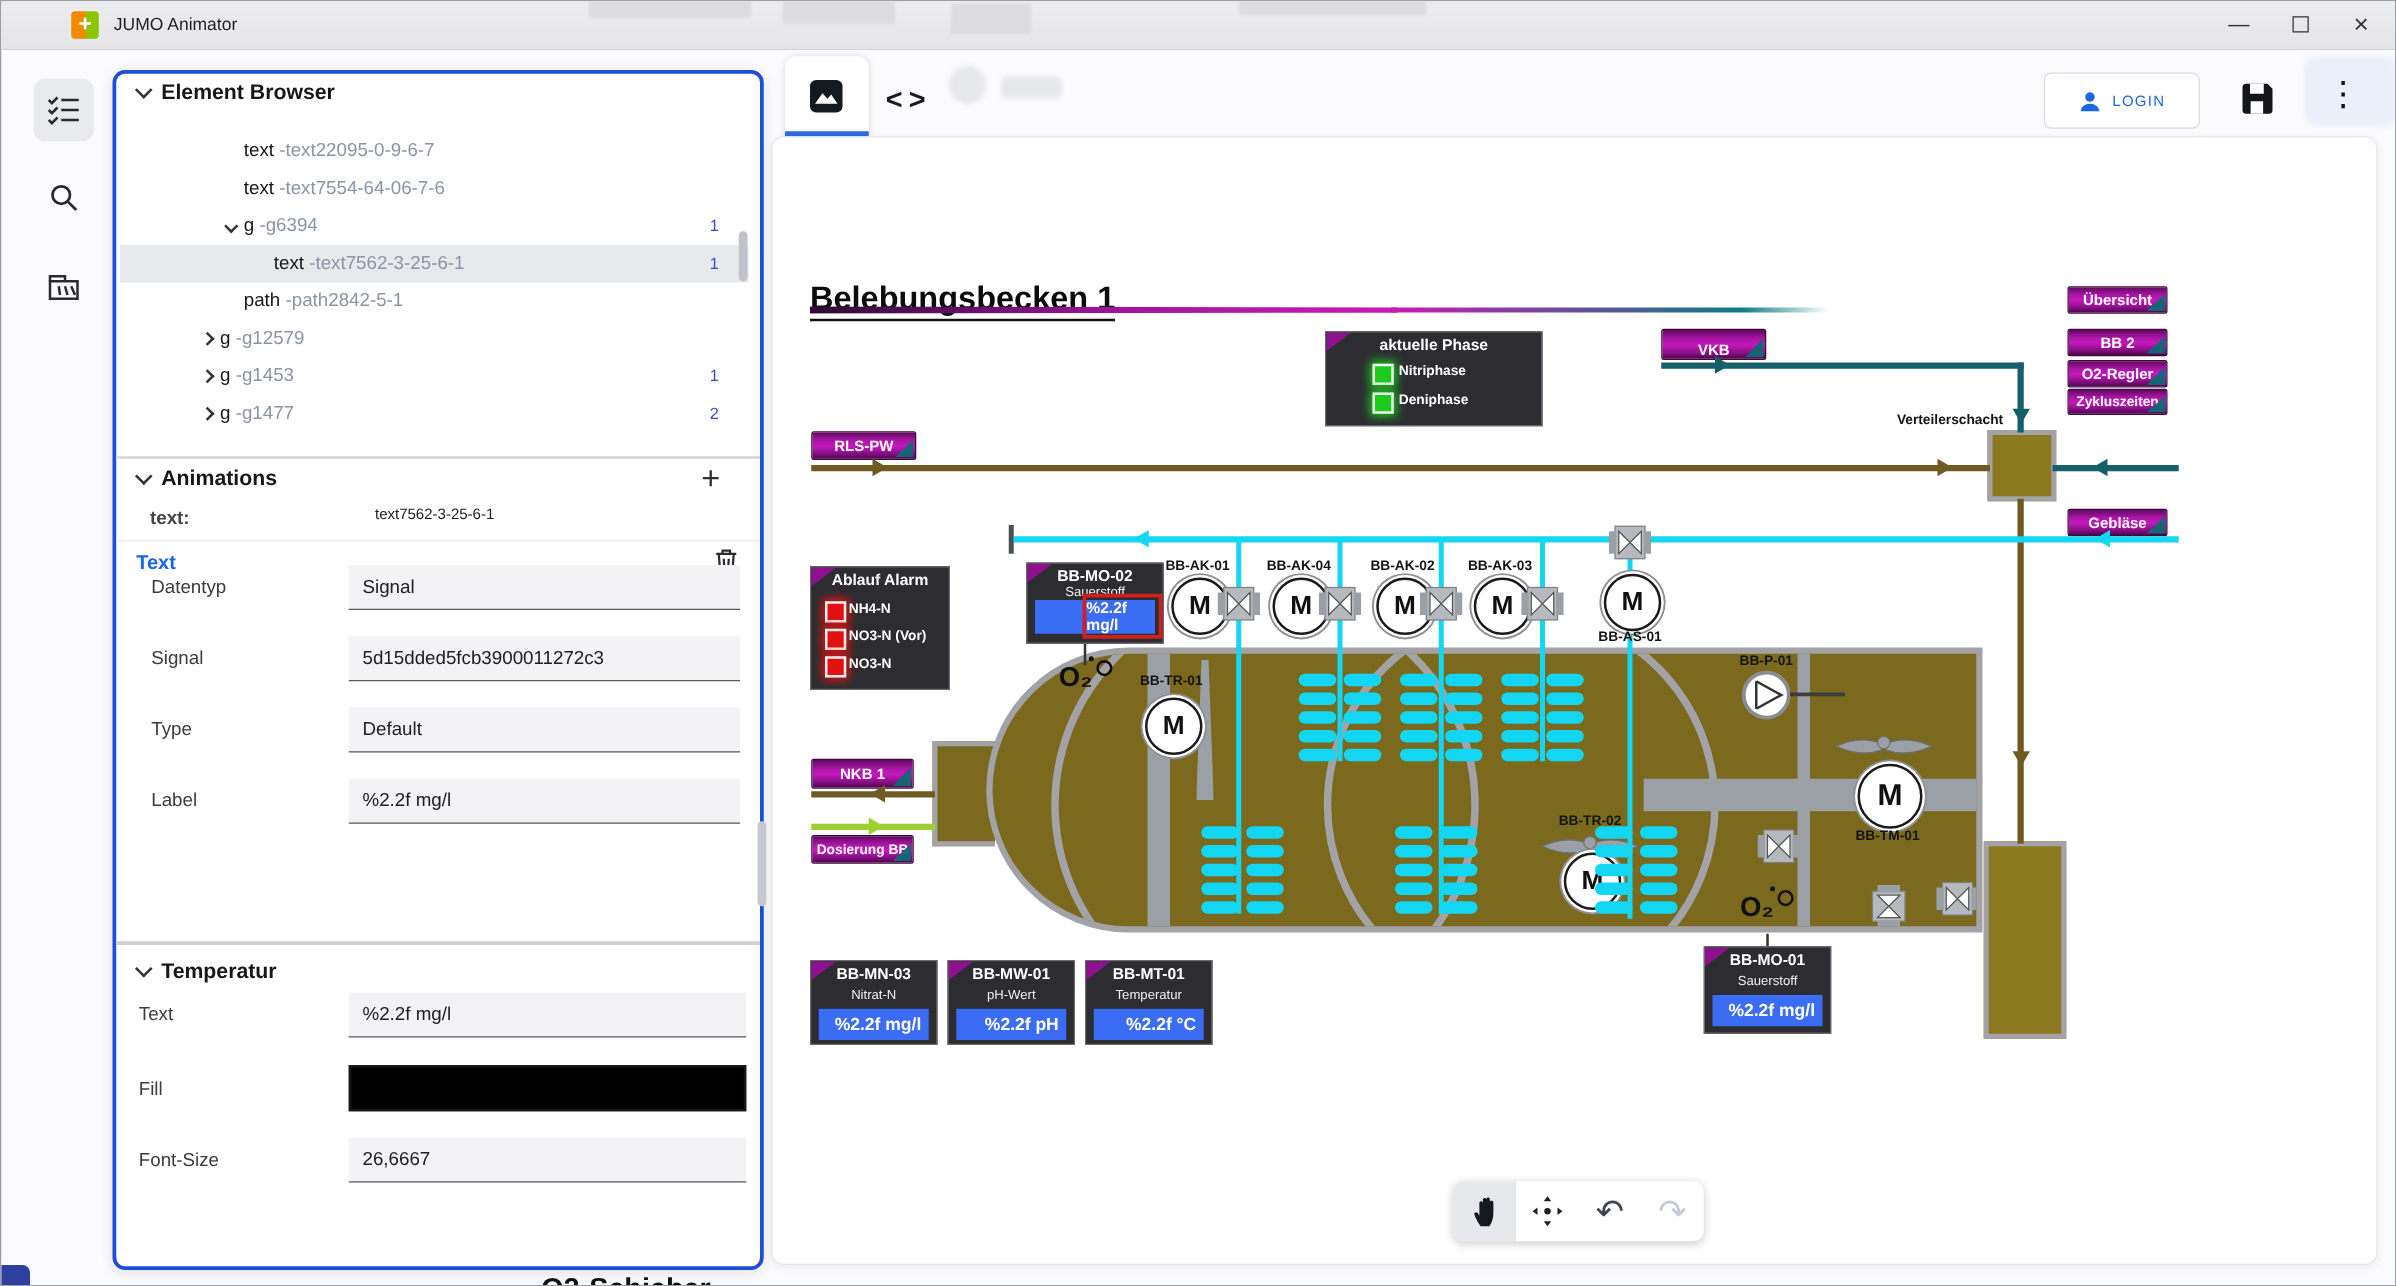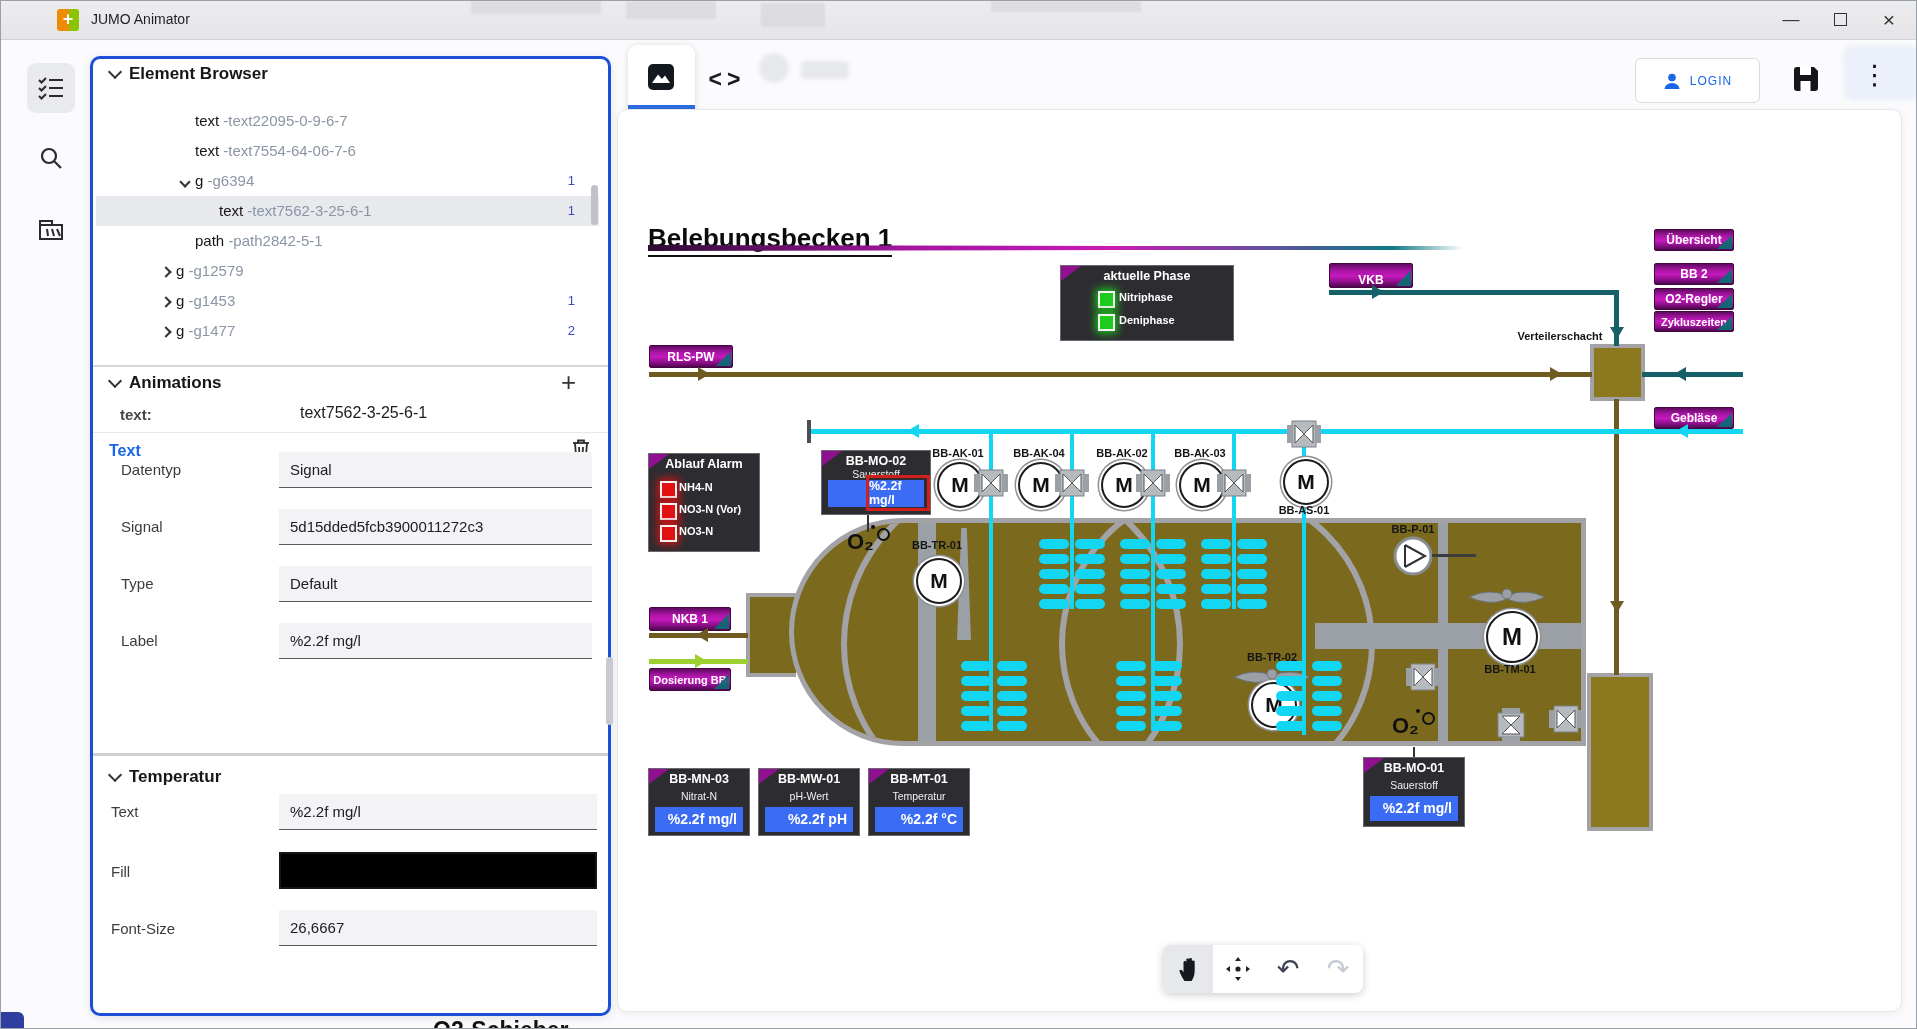--- a/index.html
+++ b/index.html
@@ -168,21 +168,21 @@
 
   <div class="sep" style="top:306px;height:2px"></div>
 
   <div class="sec-head" style="left:17px;top:314px">
     <span class="chev"></span>
     <span>Animations</span>
   </div>
   <div class="abs" style="left:468px;top:308px;font-size:26px;font-weight:300;color:#333">+</div>
 
   <div class="fld-label" style="left:27px;top:347px;font-weight:bold;color:#45454a">text:</div>
-  <div class="abs" style="left:207px;top:345px;font-size:16px;color:#1b1b1e">text7562-3-25-6-1</div>
+  <div class="abs" style="left:207px;top:345px;font-size:12px;color:#1b1b1e">text7562-3-25-6-1</div>
   <div class="sep" style="top:373px;height:1px;background:#e8e8ec"></div>
 
   <div class="abs blue-link" style="left:16px;top:383px">Text</div>
   <div class="abs" style="left:478px;top:379px">
     <svg width="20" height="22" viewBox="0 0 20 22">
       <g stroke="#2d2d31" stroke-width="1.8" fill="none">
         <line x1="2" y1="5" x2="18" y2="5"></line>
           <path d="M7 5 V2.5 h6 V5"></path>
         <path d="M4 5 l1.2 15 h9.6 L16 5"></path>
           <line x1="8" y1="9" x2="8.4" y2="16"></line>

